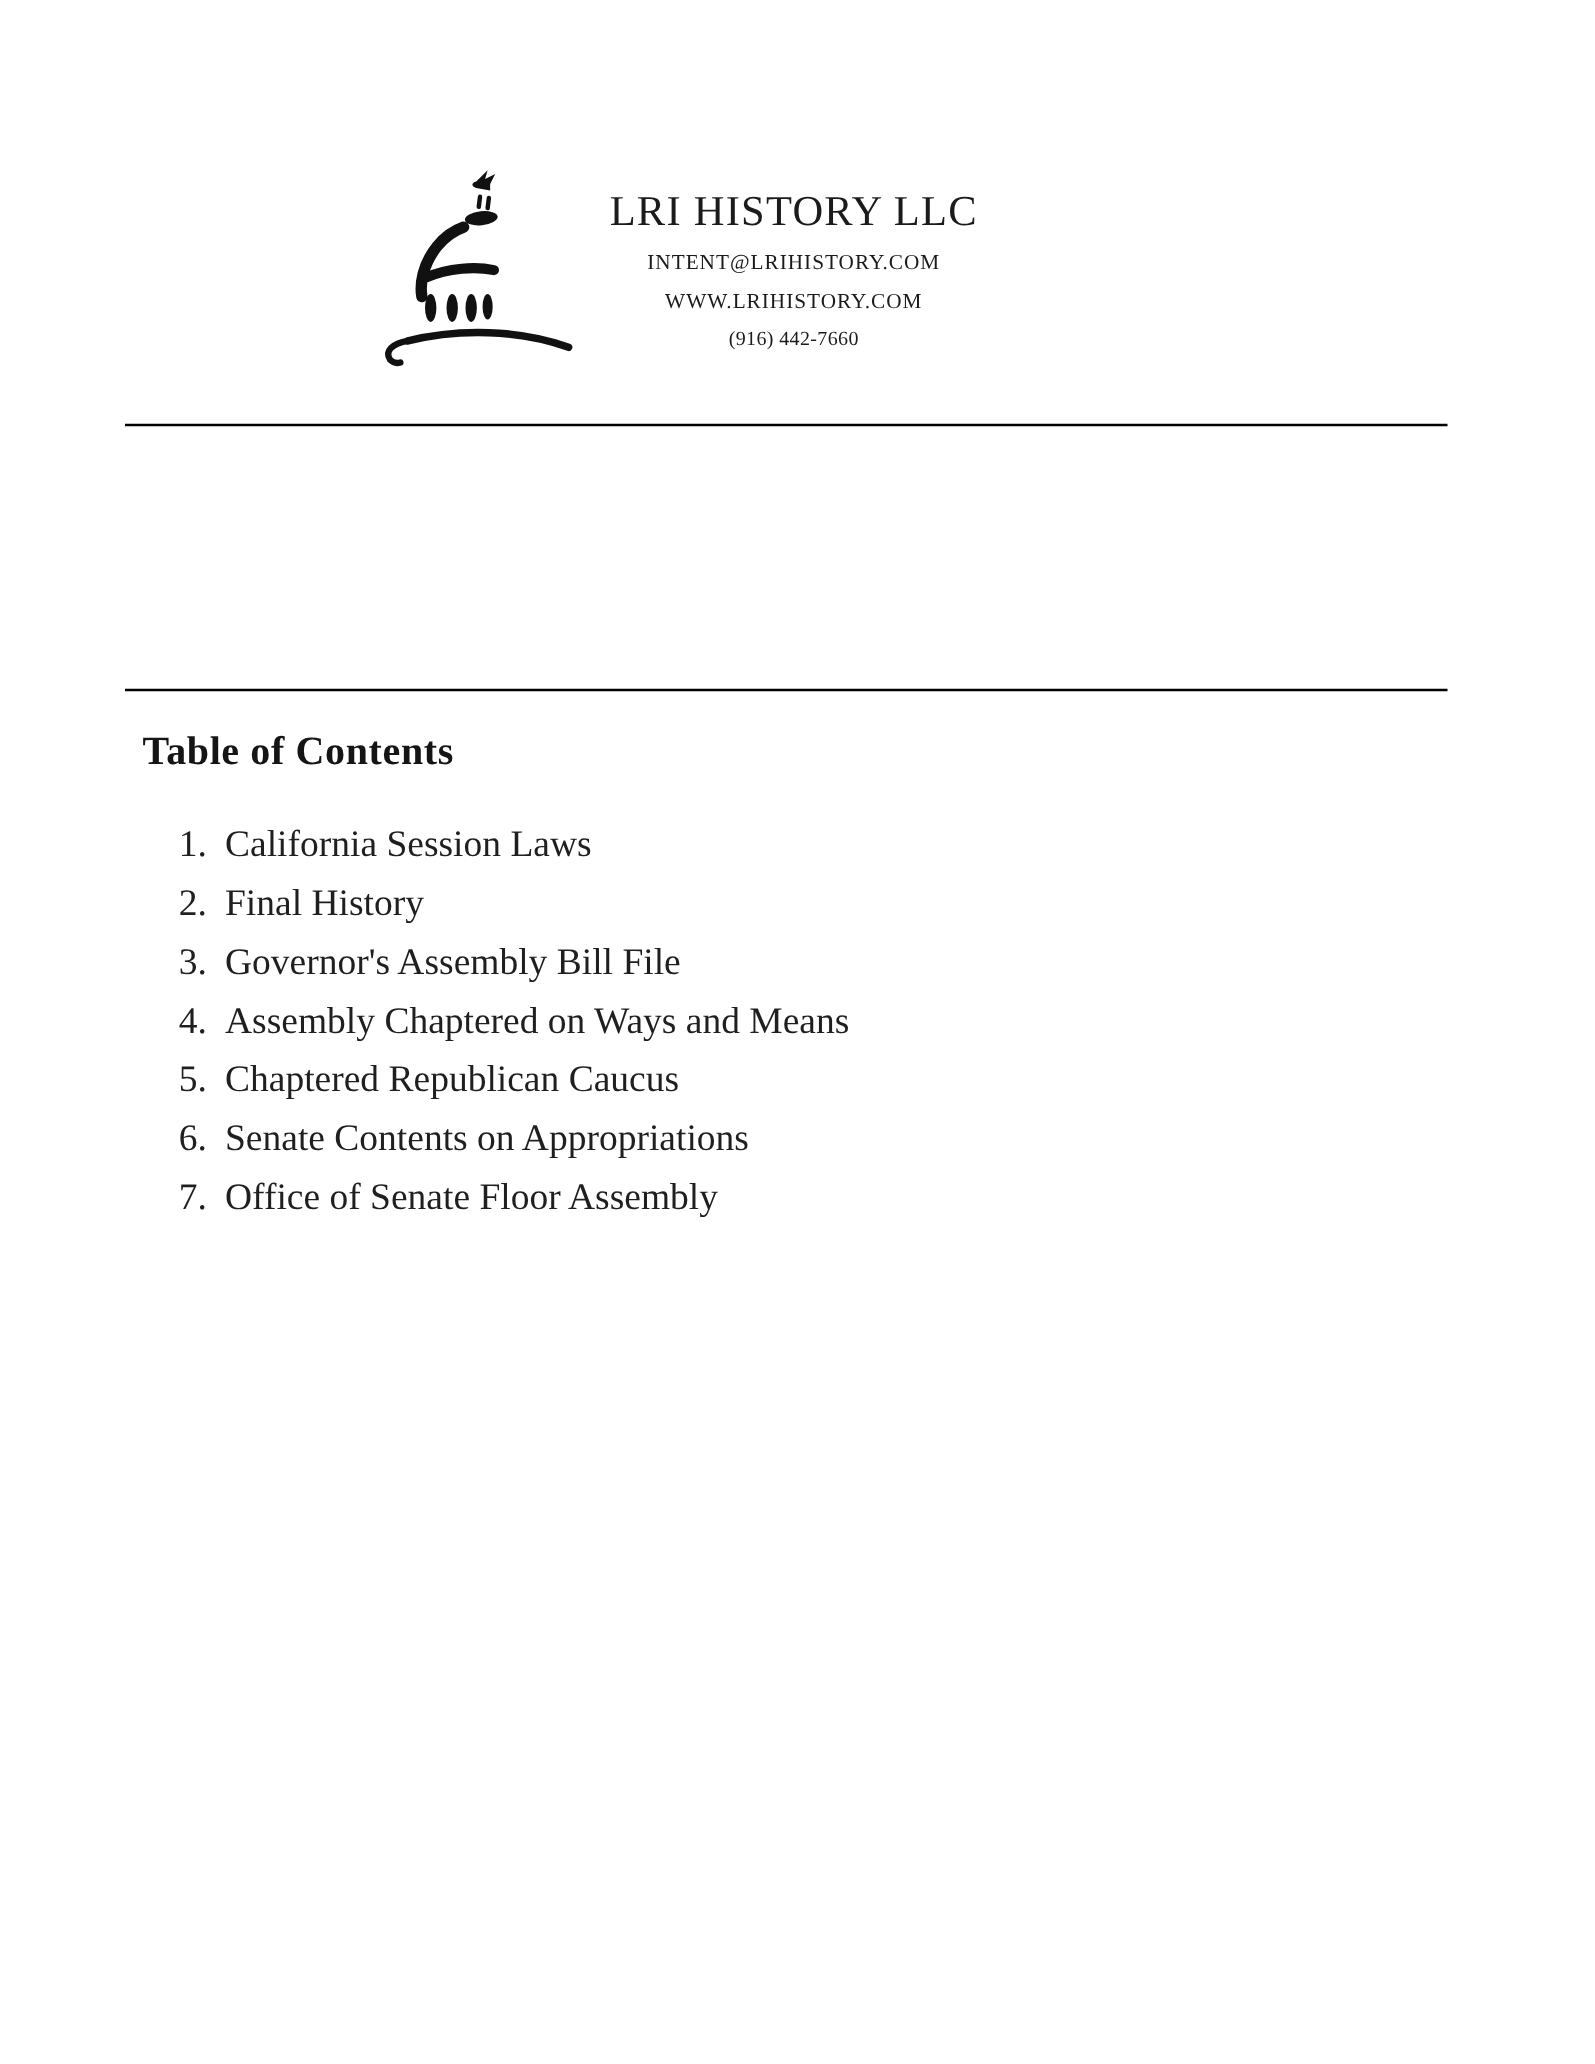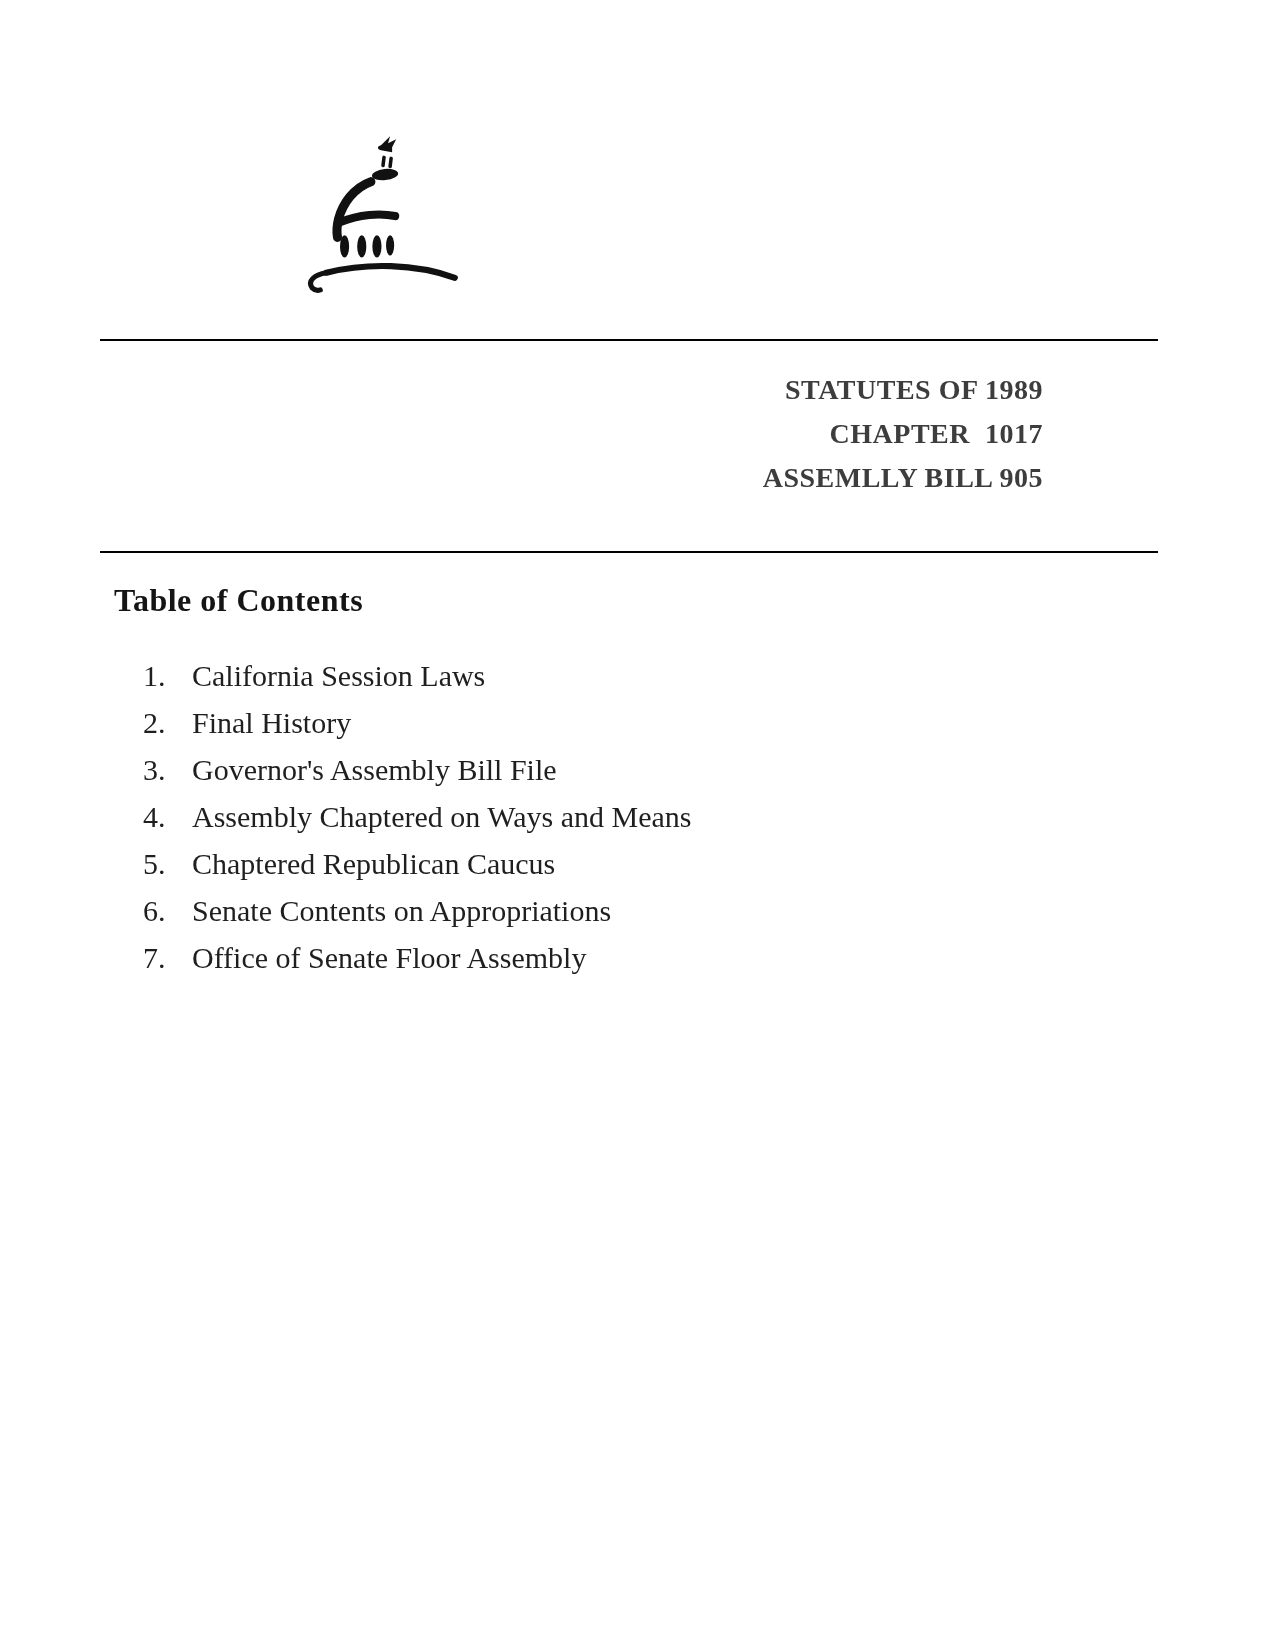--- a/index.html
+++ b/index.html
@@ -105,21 +105,20 @@
     font-size: 30px;
     color: #1f1f1f;
   }
   .toc-num {
     margin-left: 29px;
     width: 37px;
     flex: 0 0 auto;
   }
   .toc-label {
     flex: 1 1 auto;
-    margin-left: 12px;
   }
 </style>
 </head>
 <body>
 
 <div class="page">
 
   <svg class="logo" viewBox="0 0 170 170" xmlns="http://www.w3.org/2000/svg" aria-hidden="true">
     <g fill="none" stroke="#111111" stroke-linecap="round">
 
@@ -137,28 +136,29 @@
       <ellipse cx="48" cy="121" rx="4.5" ry="11" fill="#111111" stroke="none"></ellipse>
       <ellipse cx="65" cy="121" rx="4.5" ry="11" fill="#111111" stroke="none"></ellipse>
       <ellipse cx="80" cy="121" rx="4.5" ry="11" fill="#111111" stroke="none"></ellipse>
       <ellipse cx="93" cy="120" rx="4" ry="10" fill="#111111" stroke="none"></ellipse>
 
       <path d="M30,147 C70,137 118,138 157,152" stroke-width="6"></path>
       <path d="M30,147 C18,149 11,155 16,162 C18,164 21,165 24,164" stroke-width="5"></path>
     </g>
   </svg>
 
+  <div class="company">
+    <div class="company-name">LRI HISTORY LLC</div>
+    <div class="company-email">INTENT@LRIHISTORY.COM</div>
+    <div class="company-website">WWW.LRIHISTORY.COM</div>
+    <div class="company-phone">(916) 442-7660</div>
+  </div>
 
   <div class="rule rule-top"></div>
 
-  <div class="citation">
-    <div>STATUTES OF 1989</div>
-    <div>CHAPTER  1017</div>
-    <div>ASSEMLLY BILL 905</div>
-  </div>
 
   <div class="rule rule-bottom"></div>
 
   <div class="toc-heading">Table of Contents</div>
 
   <div class="toc-list">
     <div class="toc-row">
       <span class="toc-num">1.</span>
       <span class="toc-label">California Session Laws</span>
     </div>

